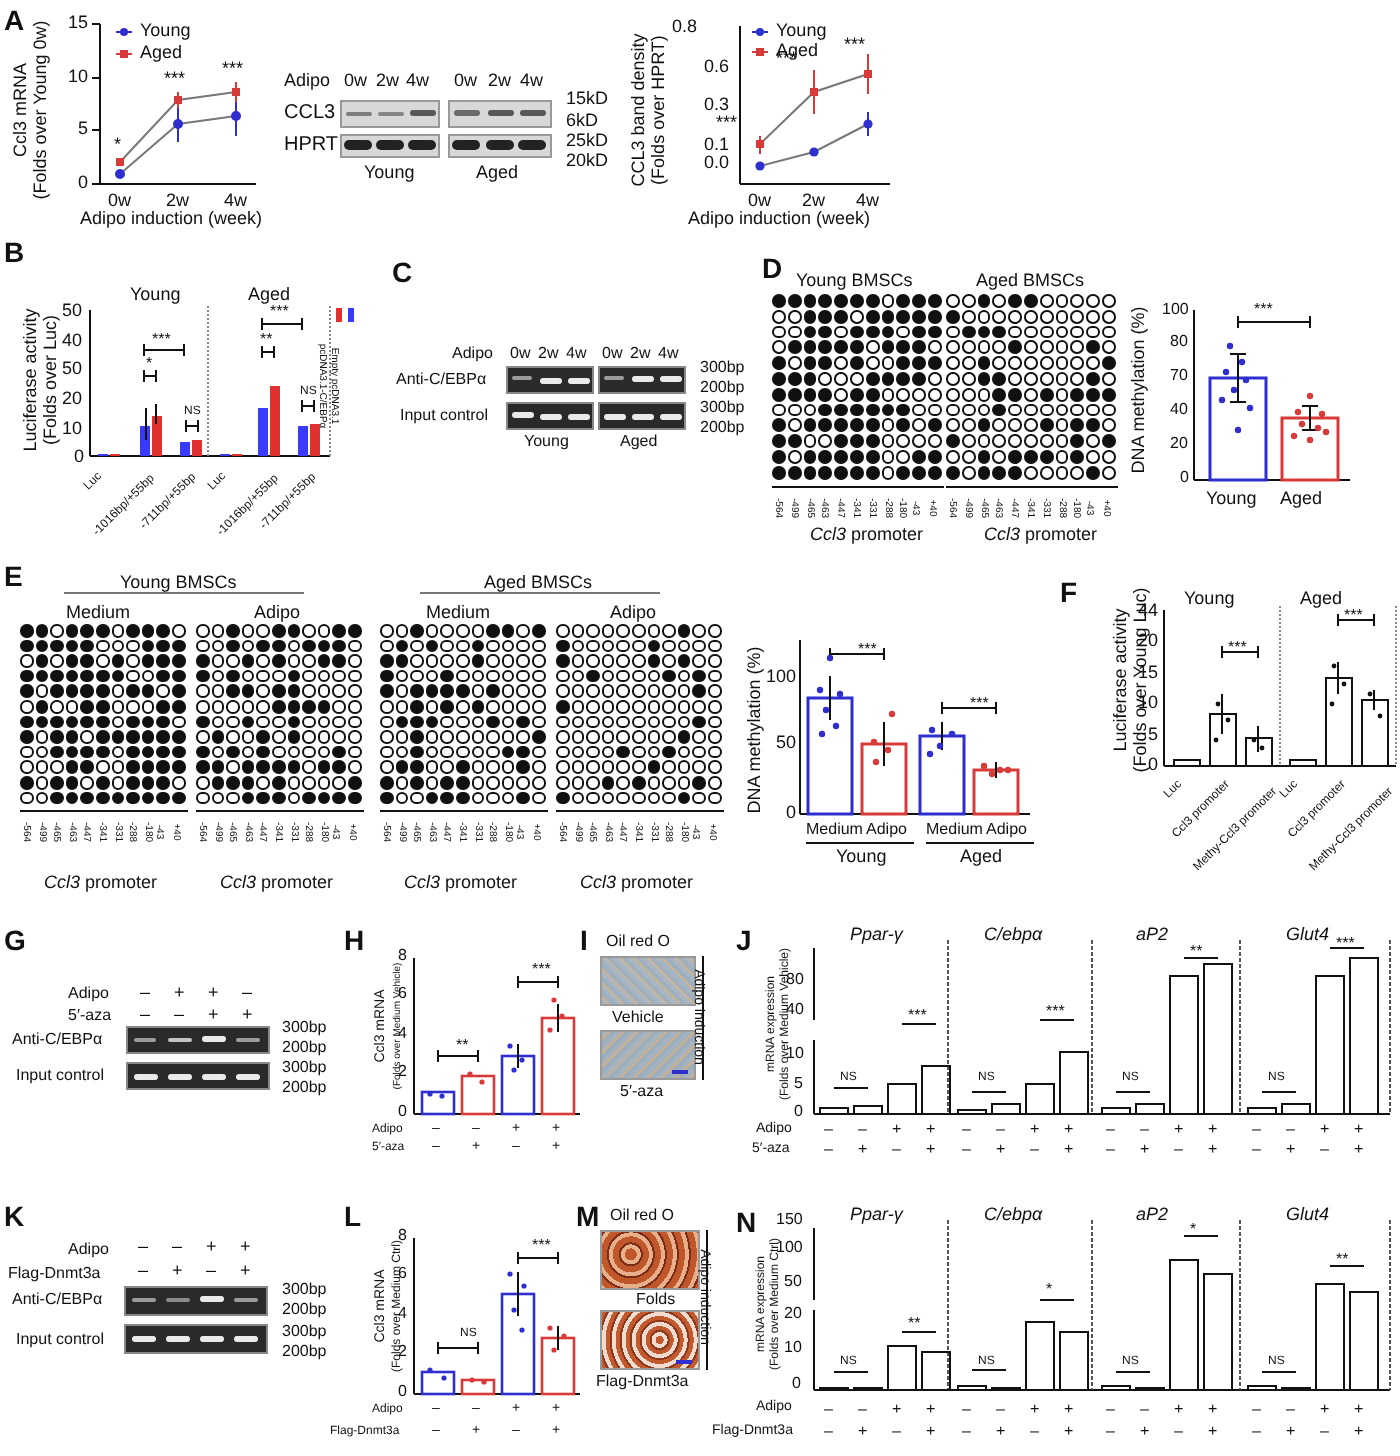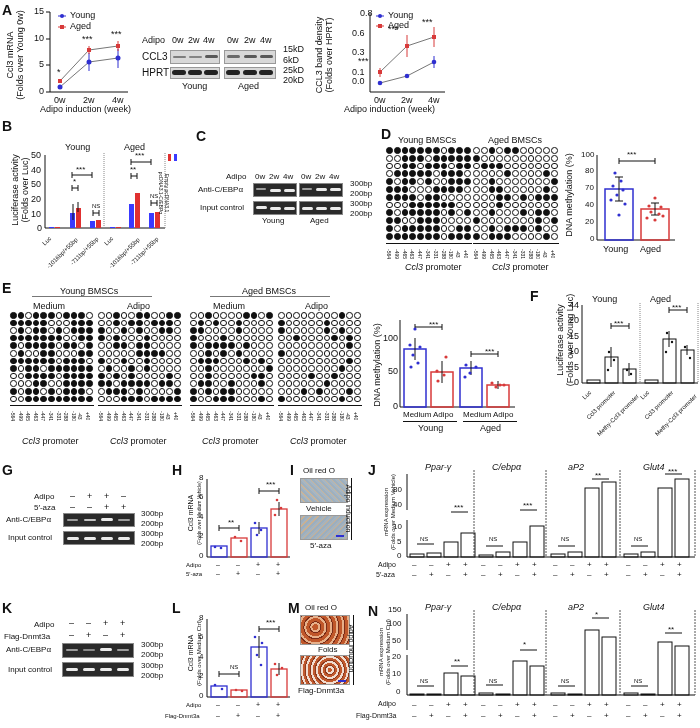--- a/index.html
+++ b/index.html
@@ -110,21 +110,21 @@
   <rect x="48" y="70" width="4" height="4" fill="#d83a3a"></rect>
     <rect x="75" y="44" width="4" height="4" fill="#d83a3a"></rect>
     <rect x="102" y="35" width="4" height="4" fill="#d83a3a"></rect>
   <line x1="46" y1="16" x2="54" y2="16" stroke="#2f2fd0"></line>
     <circle cx="50" cy="16" r="2" fill="#2f2fd0"></circle>
   <line x1="46" y1="26" x2="54" y2="26" stroke="#d83a3a"></line>
     <rect x="48" y="24" width="4" height="4" fill="#d83a3a"></rect>
 </svg>
 <div class="t" style="left:388px;top:10px;font-size:9px">Young</div>
 <div class="t" style="left:388px;top:20px;font-size:9px">Aged</div>
-<div class="t" style="left:360px;top:8px;font-size:9px">0.8</div>
+<div class="t" style="left:336px;top:8px;font-size:9px">0.8</div>
 <div class="t" style="left:352px;top:28px;font-size:9px">0.6</div>
 <div class="t" style="left:352px;top:47px;font-size:9px">0.3</div>
 <div class="t" style="left:352px;top:67px;font-size:9px">0.1</div>
 <div class="t" style="left:352px;top:76px;font-size:9px">0.0</div>
 <div class="t" style="left:374px;top:95px;font-size:9px">0w</div>
 <div class="t" style="left:401px;top:95px;font-size:9px">2w</div>
 <div class="t" style="left:428px;top:95px;font-size:9px">4w</div>
 <div class="t" style="left:344px;top:104px;font-size:9px">Adipo induction (week)</div>
 <div class="t" style="left:358px;top:56px;font-size:9px">***</div>
 <div class="t" style="left:388px;top:24px;font-size:9px">***</div>

